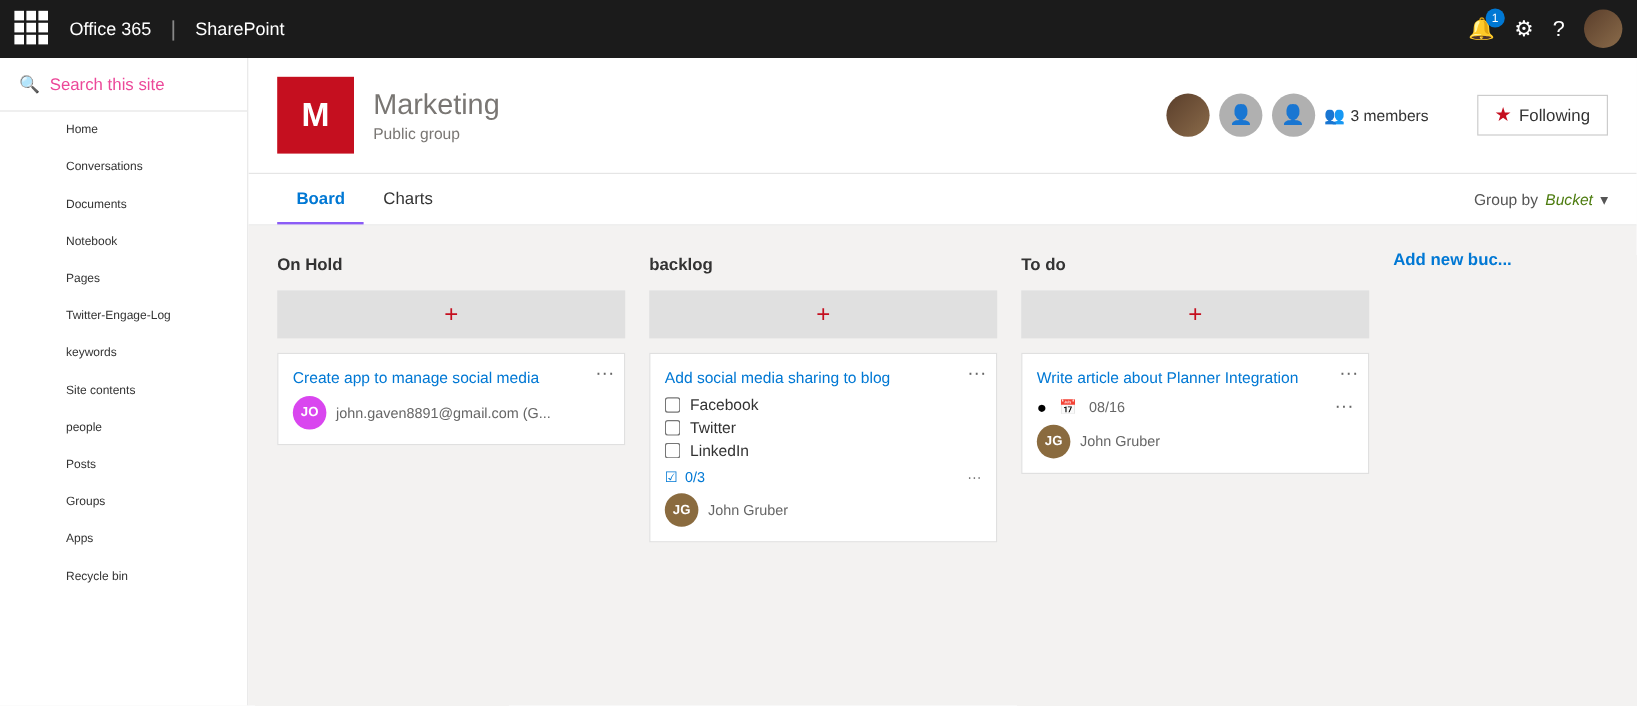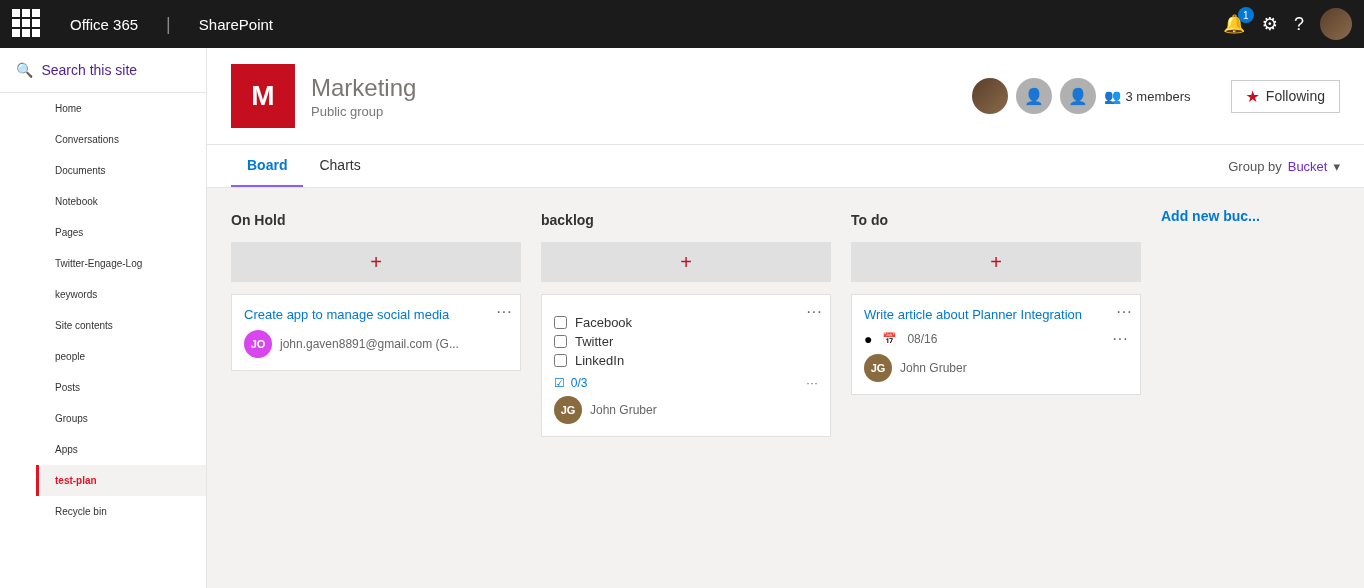--- a/index.html
+++ b/index.html
@@ -5,21 +5,21 @@
     * { box-sizing: border-box; margin: 0; padding: 0; }
     body { font-family: 'Segoe UI', Tahoma, Geneva, Verdana, sans-serif; background: #fff; overflow: hidden; }
 
     
     .topbar {
       display: flex;
       align-items: center;
       background: #1b1b1b;
       height: 48px;
       padding: 0 12px;
-      gap: 28px;
+      gap: 16px;
       position: fixed;
       top: 0; left: 0; right: 0;
       z-index: 100;
     }
     .topbar-waffle {
       width: 30px; height: 30px;
       display: grid;
       grid-template-columns: repeat(3, 8px);
       grid-template-rows: repeat(3, 8px);
       gap: 2px;
@@ -93,21 +93,21 @@
     }
     .sidebar-search {
       display: flex;
       align-items: center;
       padding: 14px 16px;
       gap: 8px;
       border-bottom: 1px solid #e5e5e5;
       cursor: pointer;
     }
     .sidebar-search-icon { color: #666; font-size: 14px; }
-    .sidebar-search-text { color: #4c1d95; font-size: 14px; }
+    .sidebar-search-text { color: #ec4899; font-size: 14px; }
     .sidebar-nav { flex: 1; }
     .sidebar-item {
       display: flex;
       align-items: center;
       padding: 10px 16px;
       font-size: 10px;
       color: #333;
       cursor: pointer;
       border-left: 3px solid transparent;
       margin-left: 36px;
@@ -218,21 +218,21 @@
     }
     .group-by {
       display: flex;
       align-items: center;
       gap: 6px;
       font-size: 13px;
       color: #555;
       cursor: pointer;
     }
     .group-by-label { color: #555; }
-    .group-by-value { color: #6d28d9; }
+    .group-by-value { color: #4d7c0f; font-style: italic; }
 
     
     .board-area {
       flex: 1;
       overflow-x: auto;
       overflow-y: auto;
       background: #f3f2f1;
       padding: 20px 24px;
       display: flex;
       gap: 20px;
@@ -388,21 +388,20 @@
           <div class="sidebar-item">Documents</div>
           <div class="sidebar-item">Notebook</div>
           <div class="sidebar-item">Pages</div>
           <div class="sidebar-item">Twitter-Engage-Log</div>
           <div class="sidebar-item">keywords</div>
           <div class="sidebar-item">Site contents</div>
           <div class="sidebar-item">people</div>
           <div class="sidebar-item">Posts</div>
           <div class="sidebar-item">Groups</div>
           <div class="sidebar-item">Apps</div>
-          <div class="sidebar-item active">test-plan</div>
           <div class="sidebar-item">Recycle bin</div>
         </div>
     </div>
   </div>
 
   <div class="main">
 
     <div class="group-header">
       <div class="group-logo">M</div>
       <div class="group-info">
@@ -448,20 +447,21 @@
               <div class="task-assignee-avatar" style="background: #d946ef;">JO</div>
               <div class="task-assignee-name">john.gaven8891@gmail.com (G...</div>
             </div>
           </div>
         </div>
         <div class="board-column">
           <div class="column-header">backlog</div>
           <button class="add-task-btn">+</button>
           <div class="task-card">
             <div class="task-more">···</div>
+            <div class="task-title">Add social media sharing to blog</div>
             <div class="task-checklist">
               <div class="task-check-item">
                 <input type="checkbox" style="">
                 <span>Facebook</span>
               </div>
               <div class="task-check-item">
                 <input type="checkbox" style="">
                 <span>Twitter</span>
               </div>
               <div class="task-check-item">

